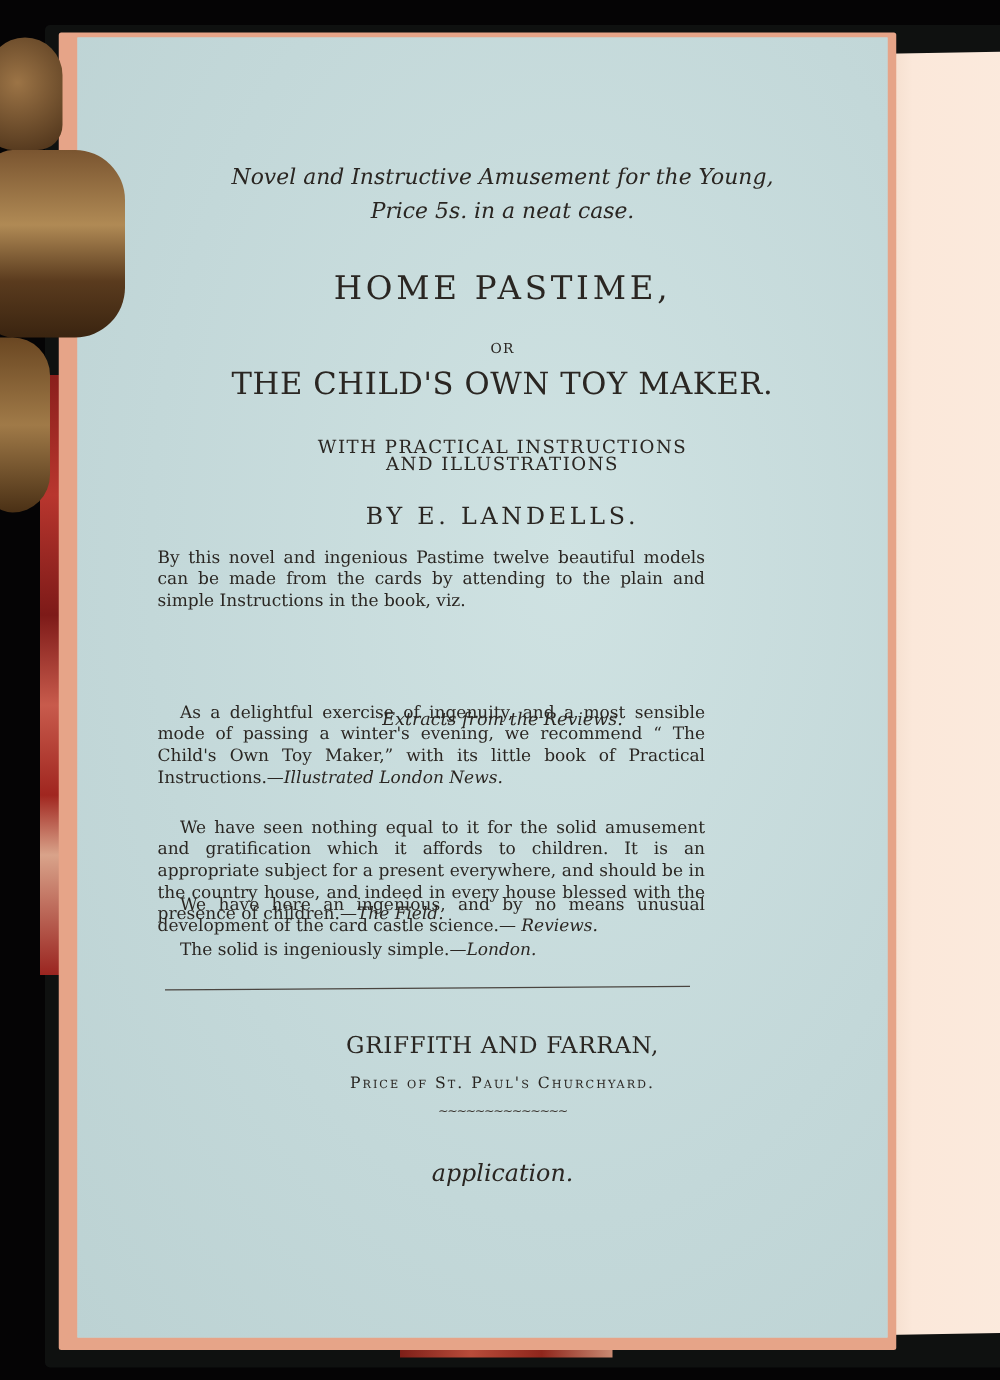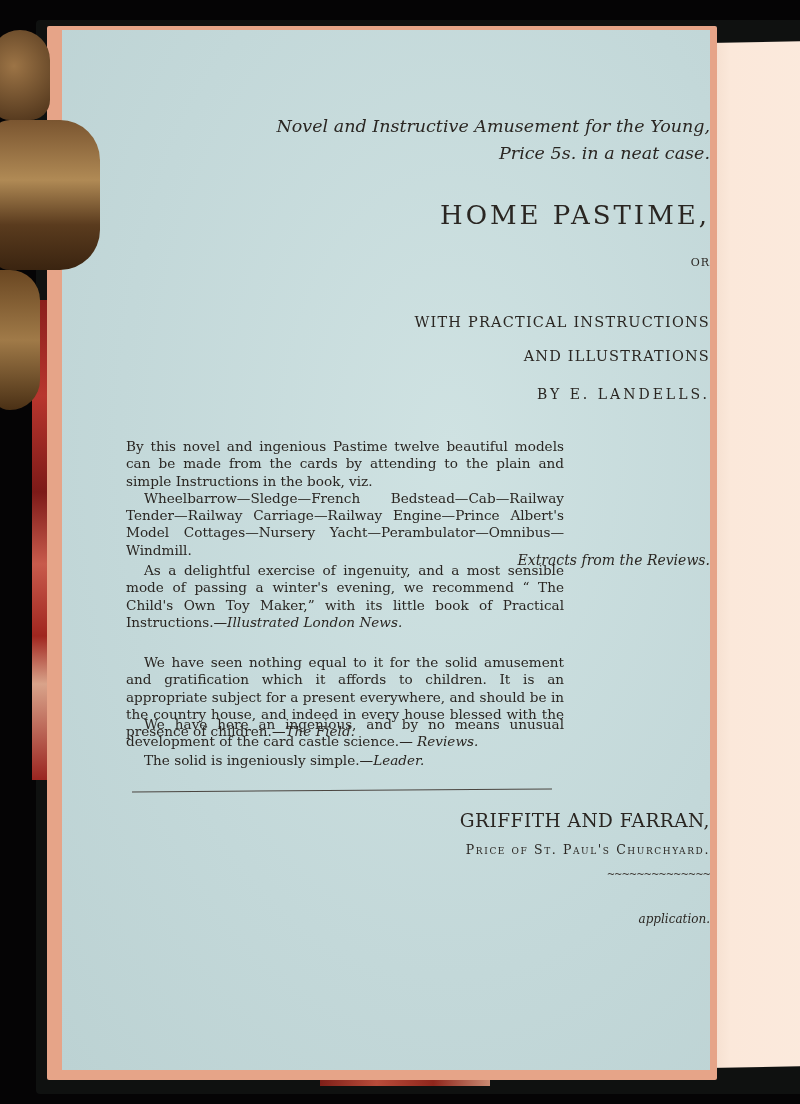--- a/index.html
+++ b/index.html
@@ -47,89 +47,89 @@
     position: absolute; left: 47px; top: 26px; width: 670px; height: 1054px;
     background: #e6a488; border-radius: 2px;
   }
   
   .page {
     position: absolute; left: 62px; top: 30px; width: 648px; height: 1040px;
     background: #c4dadb;
     background-image: radial-gradient(ellipse at 60% 40%, #cfe2e2 0%, #c3d8d9 60%, #bcd2d3 100%);
     color: #2a2622;
   }
-  .c { position: absolute; left: 0; width: 100%; text-align: right; margin: 0; }
+  .c { position: absolute; left: 0; width: 100%; text-align: center; margin: 16px; }
   .it { font-style: italic; }
   .tagline1 { top: 86px; font-size: 17.5px; }
   .tagline2 { top: 113px; font-size: 17.5px; }
   .title1 { top: 170px; font-size: 26px; letter-spacing: 3px; font-weight: 500; }
   .or { top: 226px; font-size: 11px; letter-spacing: 1px; font-weight: normal; }
   .title2 { top: 246px; font-size: 24.5px; letter-spacing: 0.5px; }
-  .sub1 { top: 284px; font-size: 14.5px; letter-spacing: 1.2px; }
+  .sub1 { top: 304px; font-size: 14.5px; letter-spacing: 1.2px; }
   .sub2 { top: 318px; font-size: 14.5px; letter-spacing: 1.2px; }
-  .author { top: 356px; font-size: 14px; letter-spacing: 3px; }
+  .author { top: 356px; font-size: 19px; letter-spacing: 3px; }
 
   .body {
     position: absolute; left: 126px; width: 438px; font-size: 13.6px; line-height: 17.3px;
     text-align: justify; margin: 0;
   }
   .body p { margin: 0; }
   .indent { text-indent: 18px; }
   .p1 { top: 408px; }
   .reviews-head { top: 522px; font-size: 14px; }
   .r1 { top: 532px; }
   .r2 { top: 624px; }
   .r3 { top: 686px; }
   .r4 { top: 722px; }
 
   .rule { position: absolute; left: 132px; top: 760px; width: 420px; height: 0; border-top: 1px solid #4a4540; transform: rotate(-0.4deg); }
   .publisher { top: 780px; font-size: 18.5px; letter-spacing: 0.5px; }
   .address { top: 812px; font-size: 12.5px; letter-spacing: 1.6px; font-variant: small-caps; }
   .squiggle { top: 838px; font-size: 10px; letter-spacing: -1px; color: #3a3530; }
   .cat1 { top: 855px; font-size: 16px; }
-  .cat2 { top: 882px; font-size: 12px; }
+  .cat2 { top: 882px; font-size: 19px; }
 </style>
 </head>
 <body>
 
 <div class="scene">
   <div class="cover-back"></div>
   <div class="marble-top"></div>
   <div class="marble-bottom"></div>
   <div class="marble-left"></div>
   <div class="page-right"></div>
   <div class="page-edge"></div>
 
   <div class="page">
     <p class="c it tagline1">Novel and Instructive Amusement for the Young,</p>
     <p class="c it tagline2">Price 5s. in a neat case.</p>
     <p class="c title1">HOME PASTIME,</p>
     <p class="c or">OR</p>
+    <p class="c title2">THE CHILD'S OWN TOY MAKER.</p>
     <p class="c sub1">WITH PRACTICAL INSTRUCTIONS</p>
     <p class="c sub2">AND ILLUSTRATIONS</p>
     <p class="c author">BY E. LANDELLS.</p>
 
     <div class="body p1" style="left:64px;">
       <p>By this novel and ingenious Pastime twelve beautiful models can be made from the cards by attending to the plain and simple Instructions in the book, viz.</p>
-      <p class="indent">Wheelbarrow—Sledge—French Bedstead—Cab—Railway Tender—Railway Carriage—Railway Engine—Prince Albert's Model Cottages—Nursery Yacht—Perambulator—Omnibus—Windmill.</p>
     </div>
 
     <p class="c it reviews-head">Extracts from the Reviews.</p>
 
     <div class="body r1" style="left:64px;">
       <p class="indent"><span>As a delightful exercise of ingenuity, and a most sensible mode of passing a winter's evening, we recommend “ The Child's Own Toy Maker,” with its little book of Practical Instructions.</span><span class="it">—Illustrated London News.</span></p>
     </div>
     <div class="body r2" style="left:64px;">
       <p class="indent"><span>We have seen nothing equal to it for the solid amusement and gratification which it affords to children.   It is an appropriate subject for a present everywhere, and should be in the country house, and indeed in every house blessed with the presence of children.</span><span class="it">—The Field.</span></p>
     </div>
     <div class="body r3" style="left:64px;">
       <p class="indent"><span>We have here an ingenious, and by no means unusual development of the card castle science.</span><span class="it">— Reviews.</span></p>
     </div>
     <div class="body r4" style="left:64px;">
-      <p class="indent"><span>The solid is ingeniously simple.</span><span class="it">—Leader.</span></p>
+      <p class="indent"><span>The solid is ingeniously simple.</span><span class="it">—London.</span></p>
     </div>
 
     <div class="rule" style="left:70px;"></div>
     <p class="c publisher">GRIFFITH AND FARRAN,</p>
     <p class="c address">Price of St. Paul's Churchyard.</p>
     <p class="c squiggle">~~~~~~~~~~~~~~</p>
     <p class="c it cat2">application.</p>
   </div>
 
   <div class="clasp">

